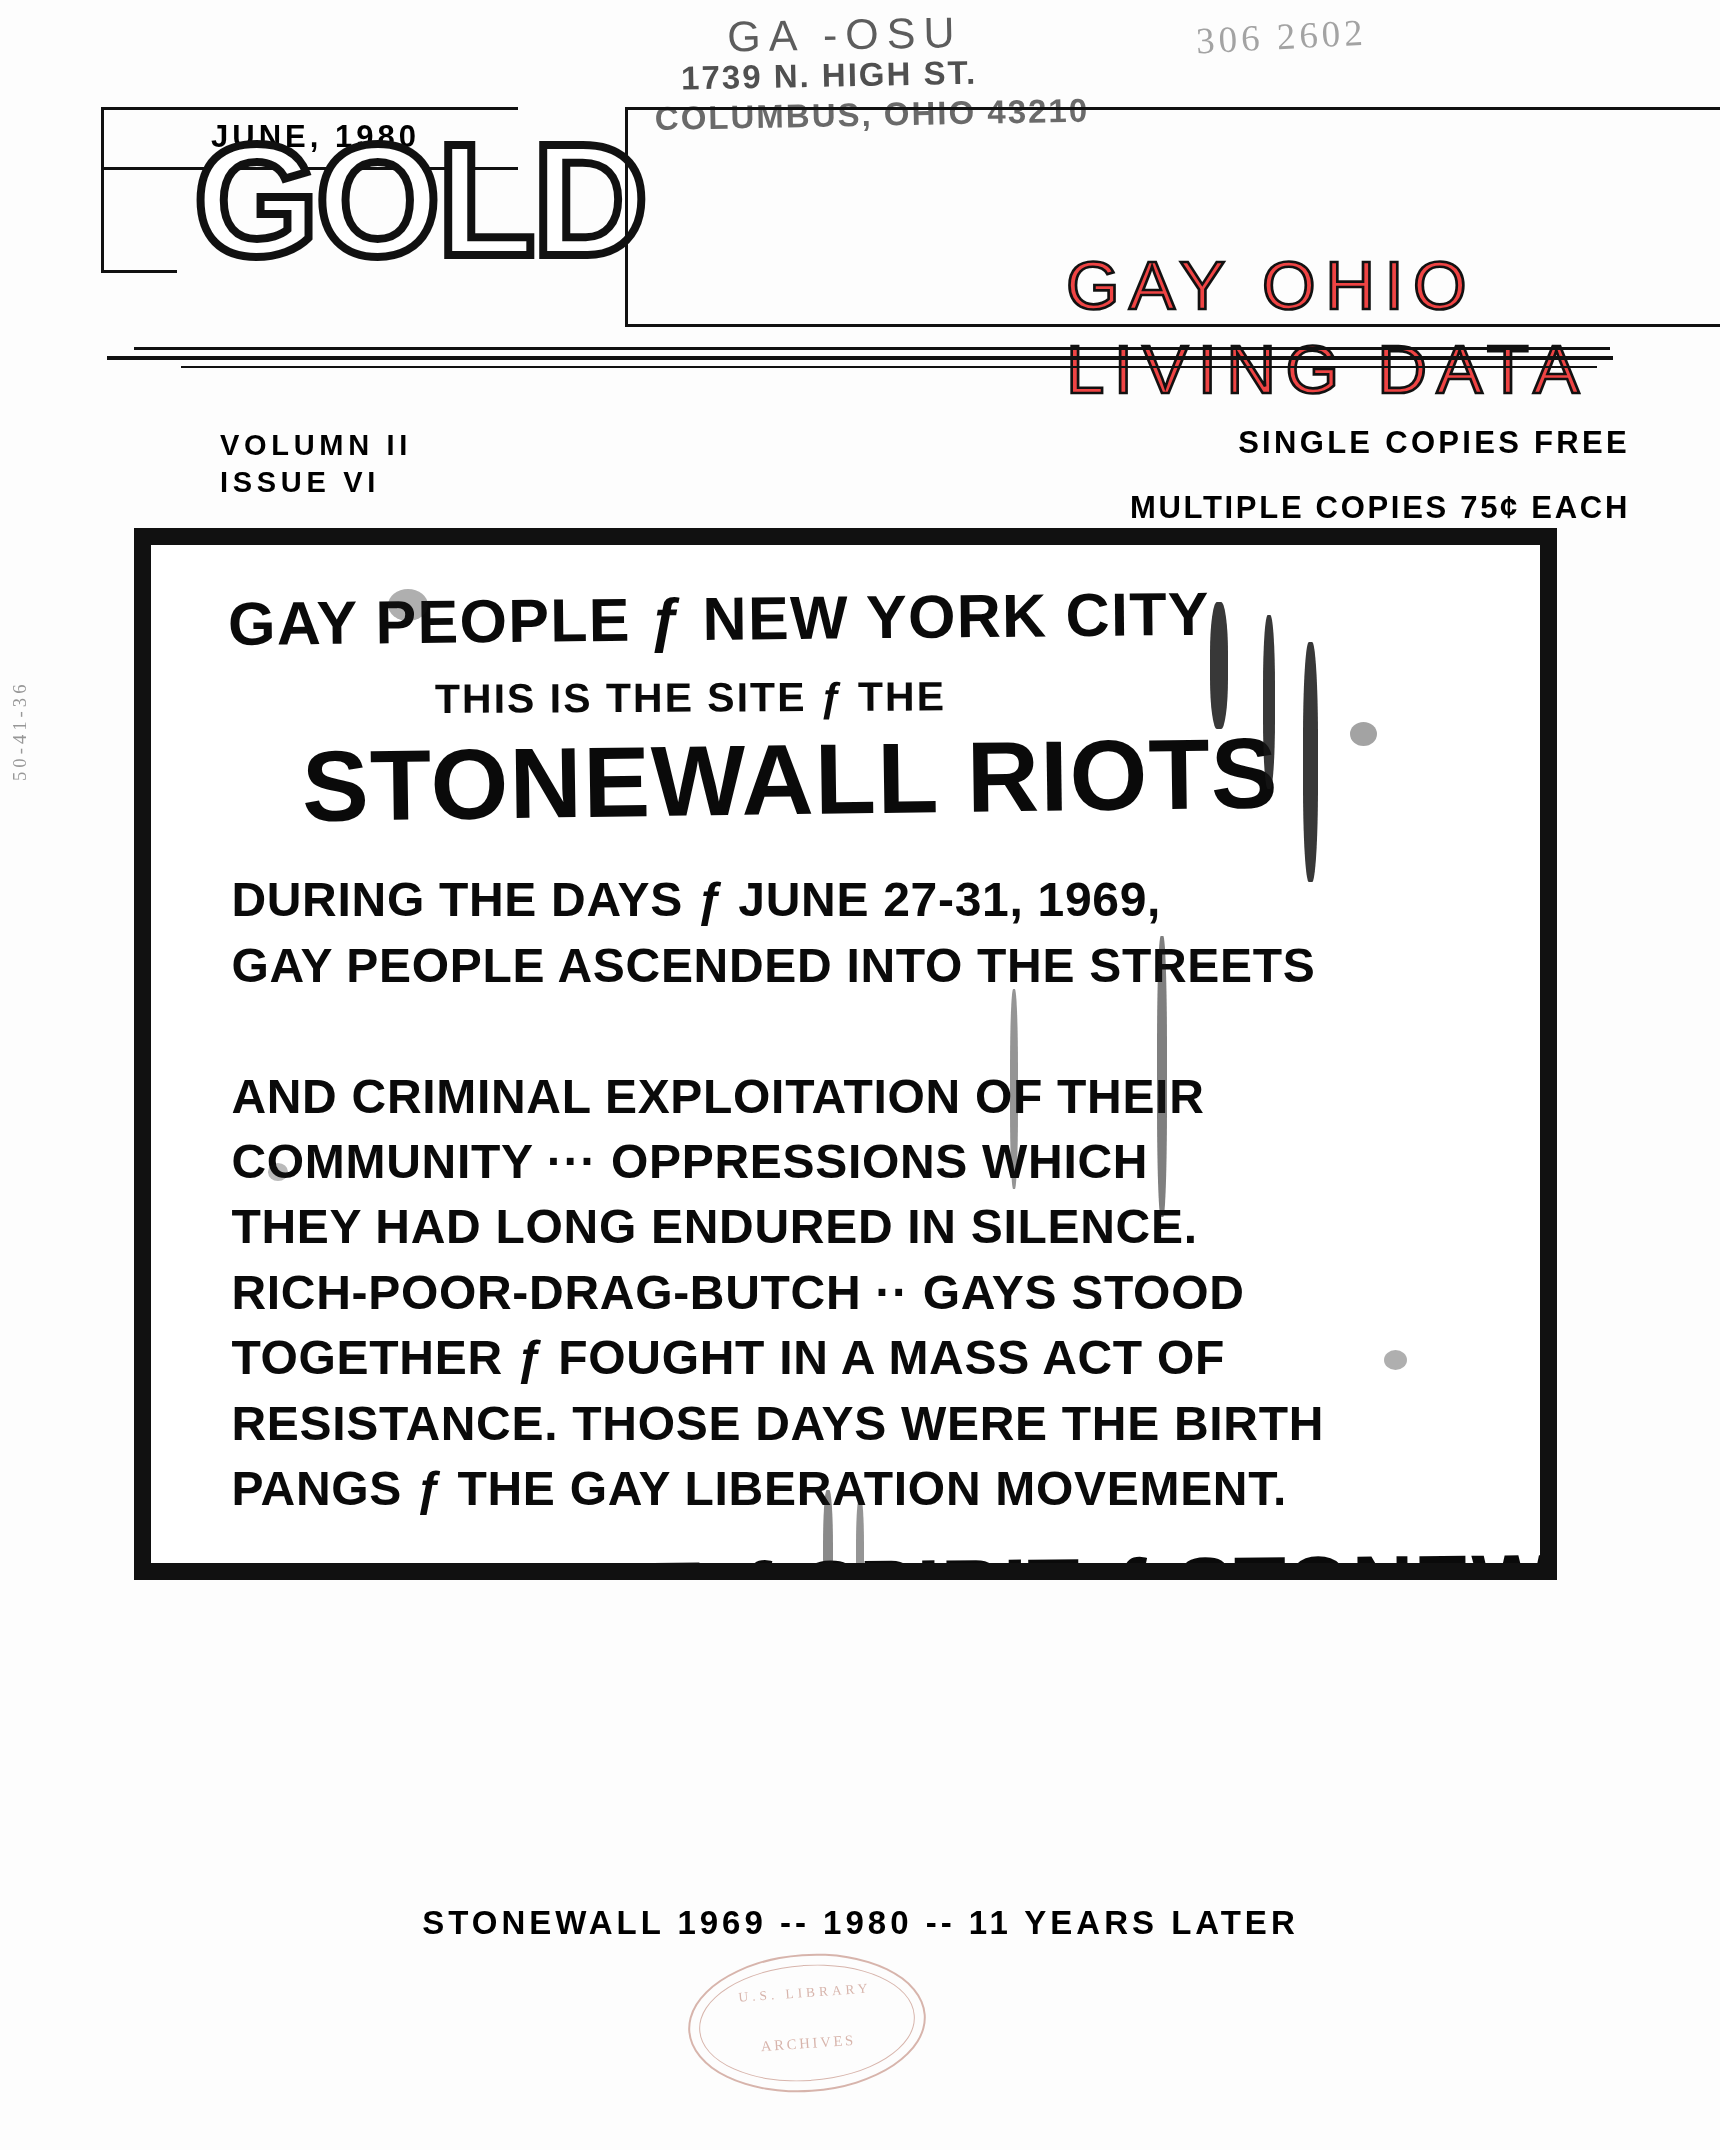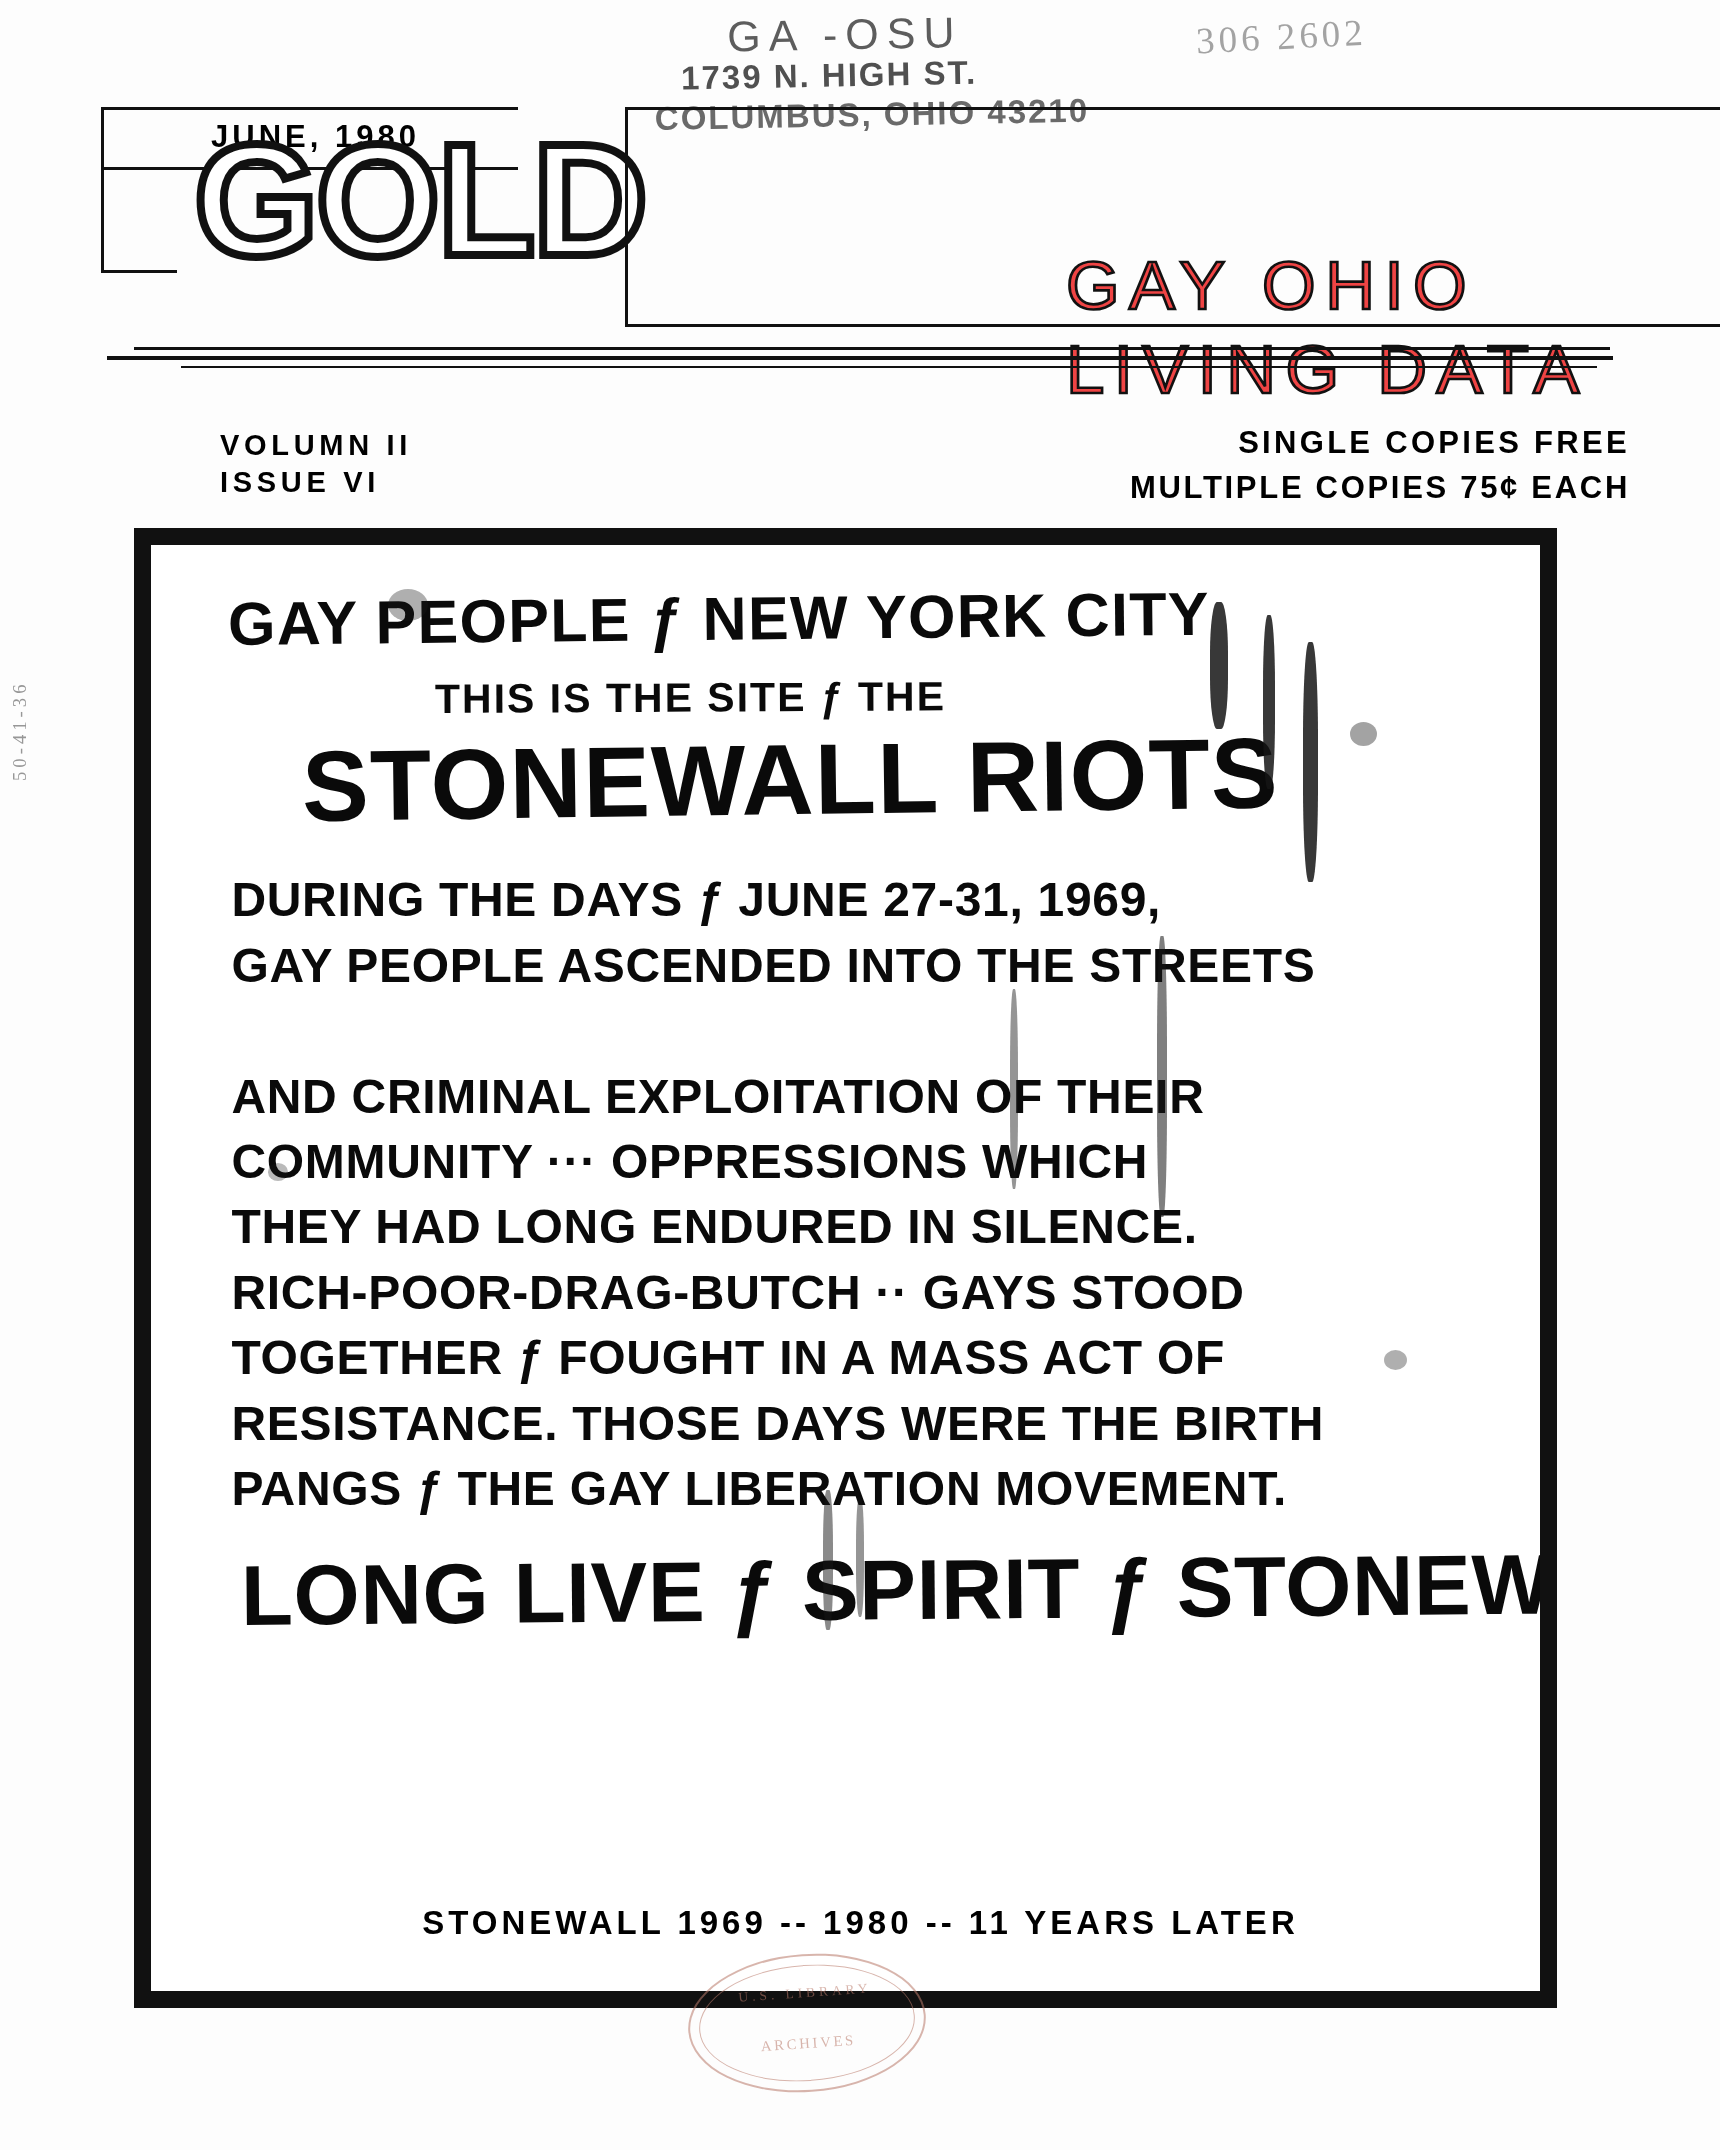--- a/index.html
+++ b/index.html
@@ -176,29 +176,29 @@
     position: absolute;
     left: 1029px;
     top: 421px;
     text-align: right;
     font-size: 31px;
     font-weight: 700;
     letter-spacing: 3.3px;
     line-height: 1.45;
     width: 601px;
   }
-  .price .l2 { letter-spacing: 2.7px; }
+  .price .l2 { letter-spacing: 2.7px; margin-top: 20px; }
 
   
   .poster {
     position: absolute;
     left: 134px;
     top: 528px;
     width: 1423px;
-    height: 1480px;
+    height: 1052px;
     background: #ffffff;
     border: 17.4px solid #111;
     box-sizing: border-box;
     overflow: hidden;
   }
   .poster-inner {
     position: absolute;
     inset: 17.4px;
     background: #fff;
   }

